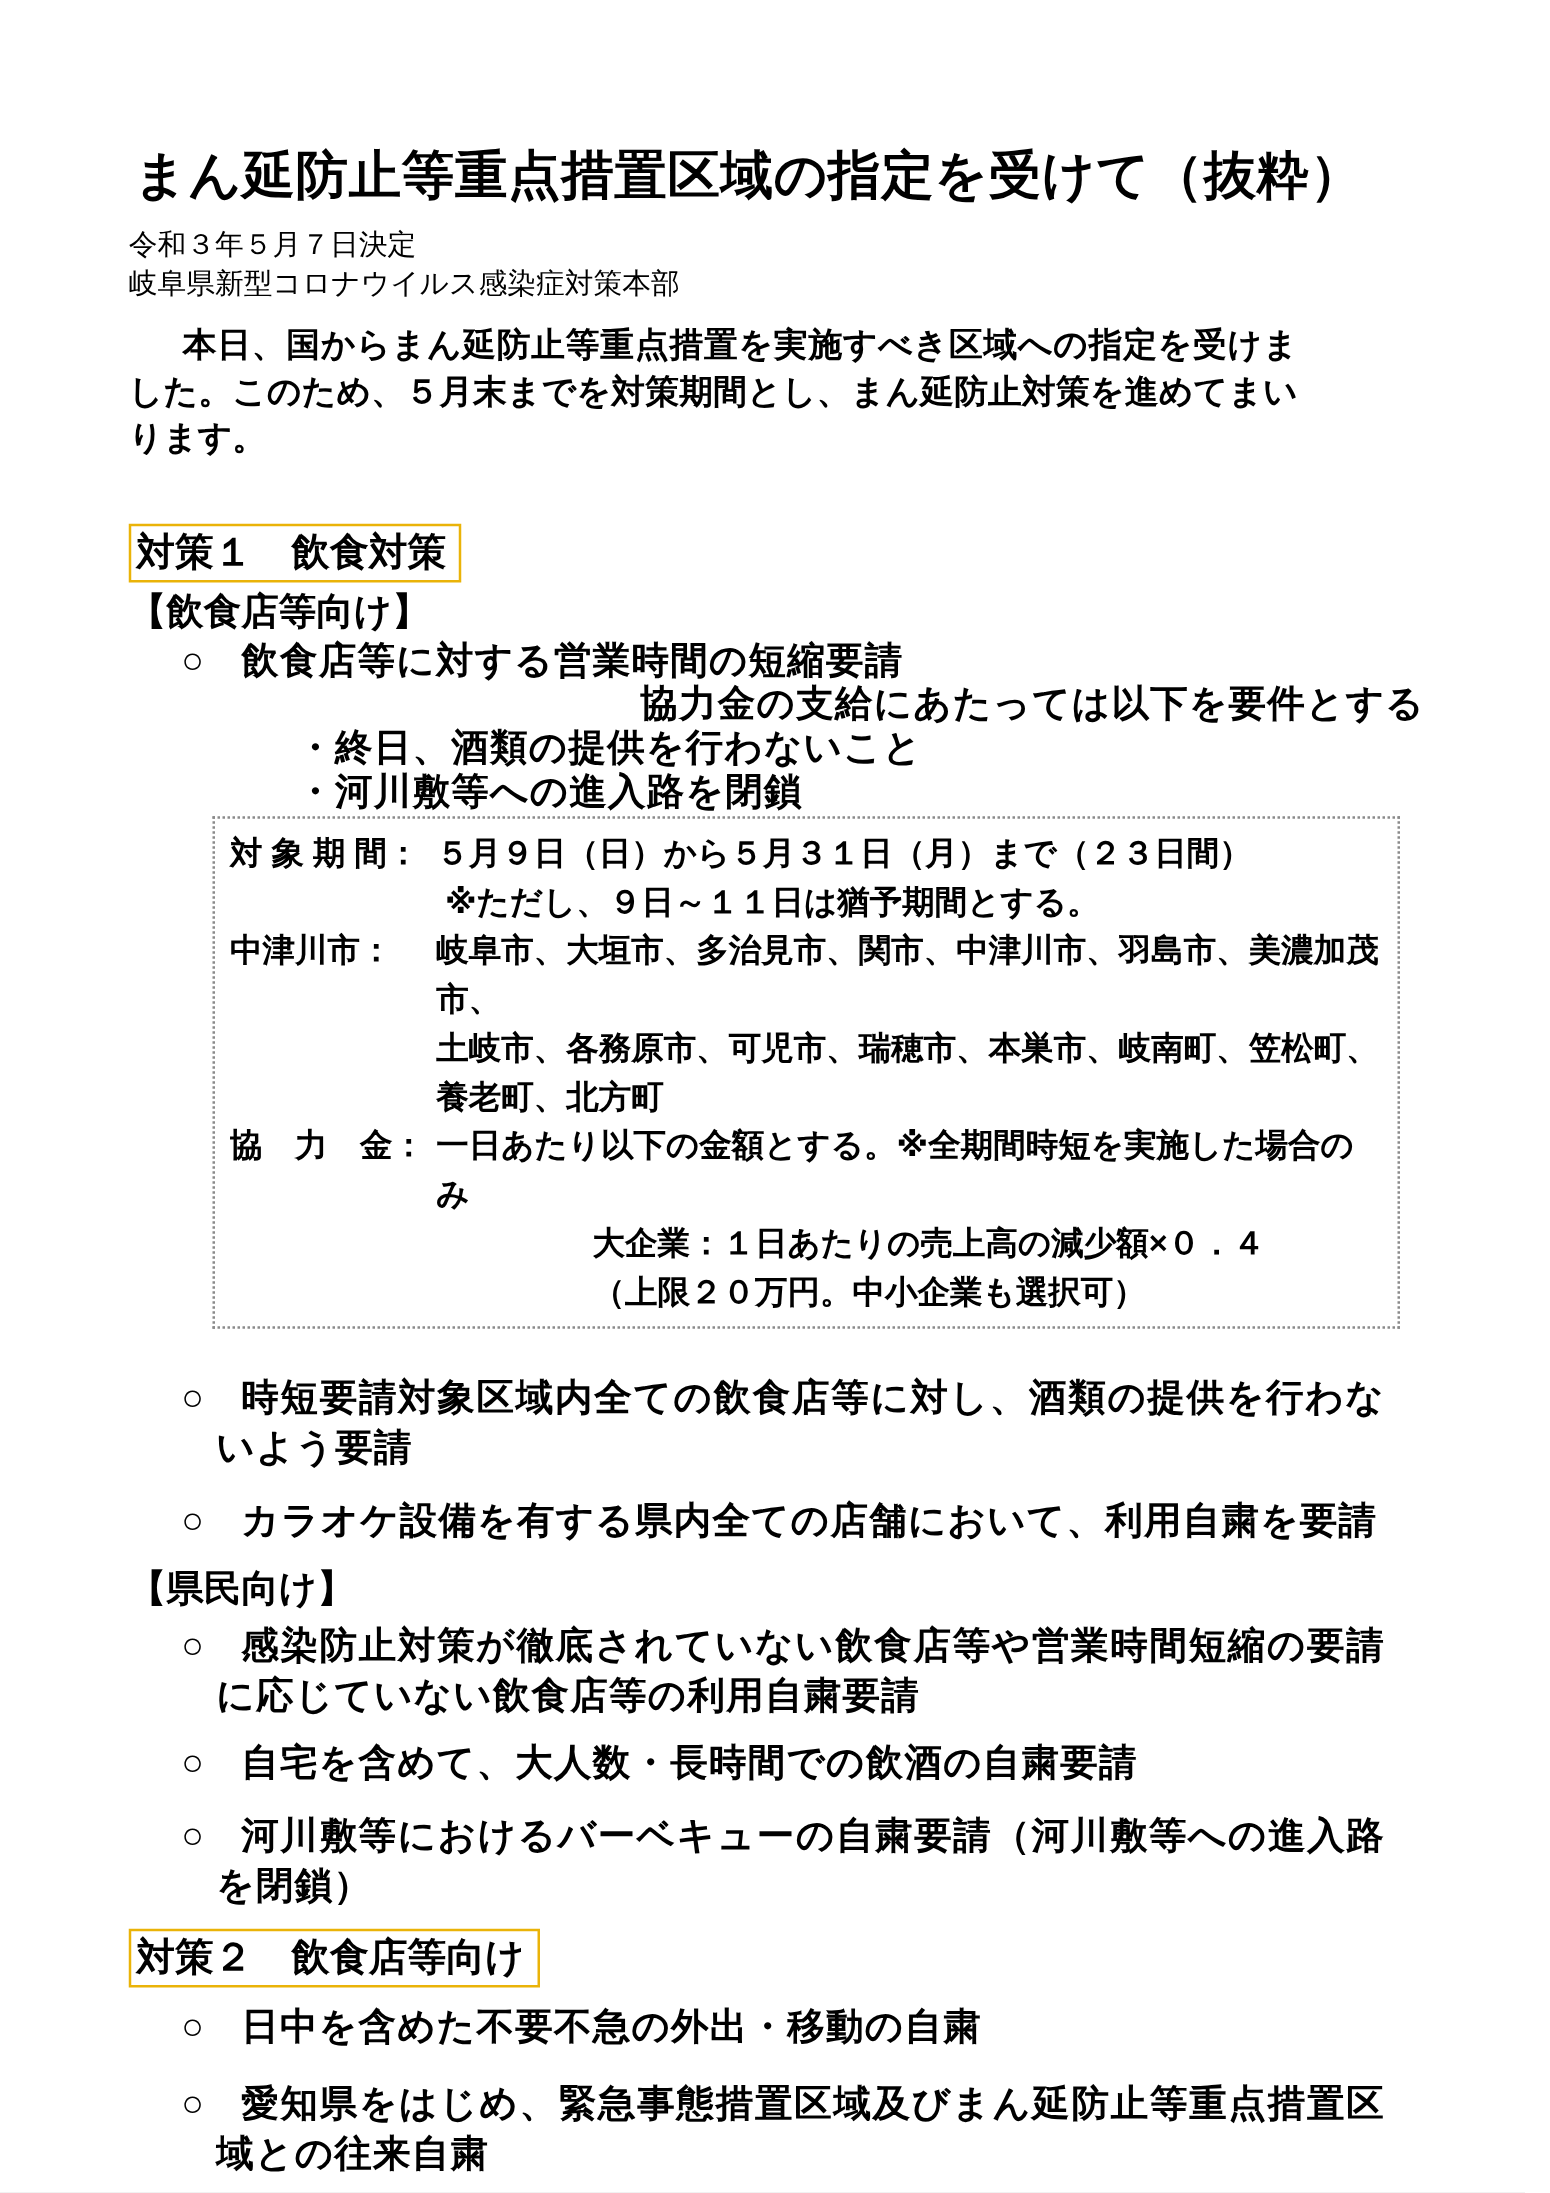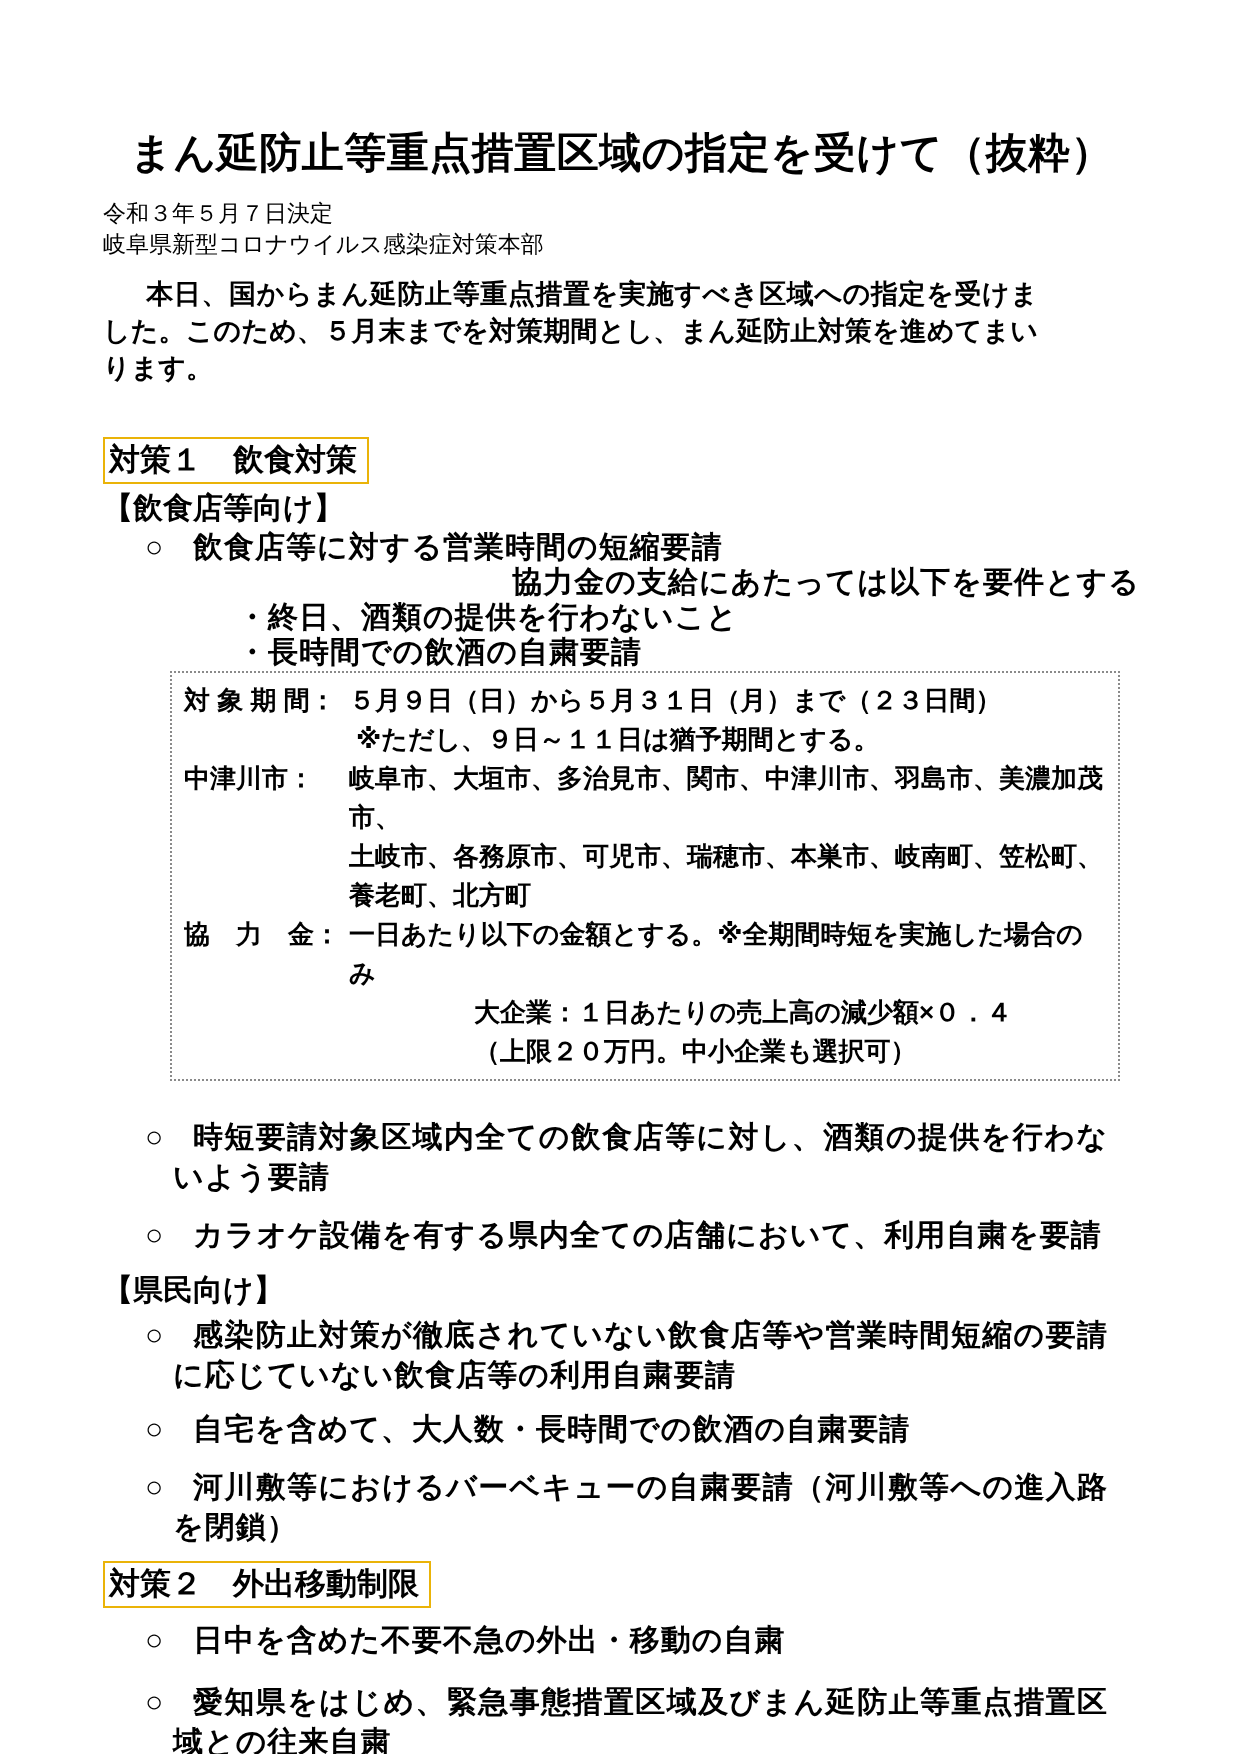--- a/index.html
+++ b/index.html
@@ -8,27 +8,26 @@
     width:1240px; height:1754px;
     margin:0 auto;
     background:#ffffff;
     color:#000000;
     box-sizing:border-box;
     padding:108px 100px 0 103px;
     overflow:hidden;
     font-family:"Liberation Sans","DejaVu Sans",sans-serif;
   }
   .title {
-    margin:17px;
+    margin:4px;
     font-size:42px;
     font-weight:bold;
     line-height:56px;
     white-space:nowrap;
     letter-spacing:0.5px;
-    text-align:center;
   }
   .meta {
     margin-top:12px;
     font-family:"Liberation Serif","DejaVu Serif",serif;
     font-size:23px;
     line-height:31px;
     padding-right:2px;
   }
   .intro {
     margin:16px 0 0 0;
@@ -113,21 +112,21 @@
   </div>
   <div class="audience">【飲食店等向け】</div>
 
   <div class="b1-group">
     <div class="bullet">
       <span class="marker">○</span>
       <span class="btext">飲食店等に対する営業時間の短縮要請</span>
     </div>
     <div class="b1-sub">協力金の支給にあたっては以下を要件とする</div>
     <div class="b1-cond">・終日、酒類の提供を行わないこと</div>
-    <div class="b1-cond">・長時間での飲酒の自粛要請</div>
+    <div class="b1-cond">・河川敷等への進入路を閉鎖</div>
   </div>
 
   <div class="info-box">
     <div class="info-row">
       <span class="info-label">対 象 期 間：</span>
       <span class="info-value">５月９日（日）から５月３１日（月）まで（２３日間）</span>
     </div>
     <div class="cont cont-note">※ただし、９日～１１日は猶予期間とする。</div>
     <div class="info-row">
       <span class="info-label">中津川市：</span>
@@ -164,21 +163,21 @@
     <span class="marker">○</span>
     <span class="btext">自宅を含めて、大人数・長時間での飲酒の自粛要請</span>
   </div>
 
   <div class="bullet mt18">
     <span class="marker">○</span>
     <span class="btext">河川敷等におけるバーベキューの自粛要請（河川敷等への進入路を閉鎖）</span>
   </div>
 
   <div>
-    <div class="section-heading second">対策２　外出移動制限</div>
+    <div class="section-heading second">対策２　飲食店等向け</div>
   </div>
 
   <div class="bullet mt12">
     <span class="marker">○</span>
     <span class="btext">日中を含めた不要不急の外出・移動の自粛</span>
   </div>
 
   <div class="bullet mt22">
     <span class="marker">○</span>
     <span class="btext">愛知県をはじめ、緊急事態措置区域及びまん延防止等重点措置区域との往来自粛</span>

